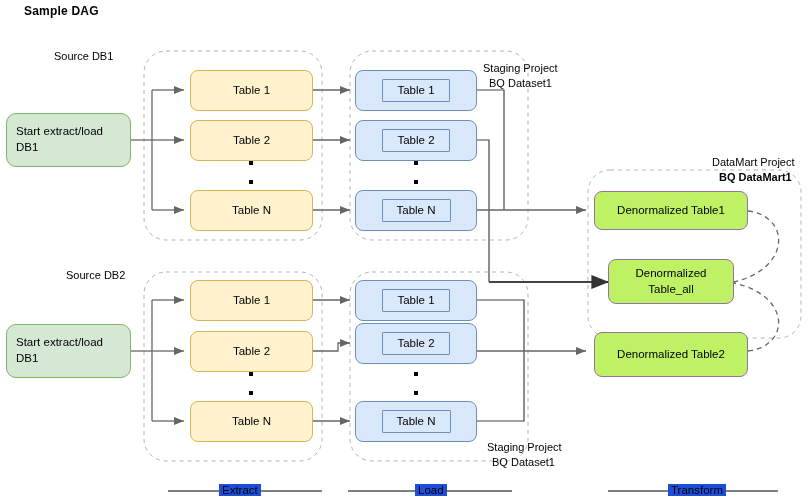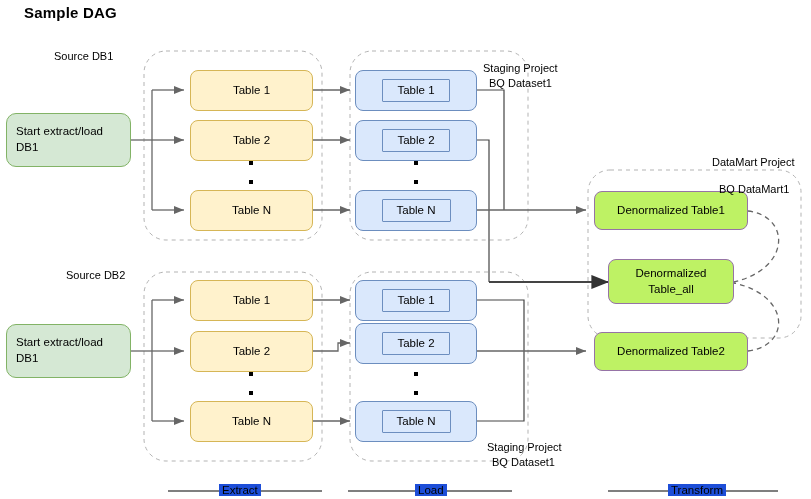--- a/index.html
+++ b/index.html
@@ -1,21 +1,21 @@
 <!DOCTYPE html>
 <html><head>
 <meta charset="utf-8">
 <style>
   html,body{margin:0;padding:0;background:#ffffff;}
   body{width:811px;height:499px;position:relative;overflow:hidden;
        font-family:"Liberation Sans","DejaVu Sans",sans-serif;color:#000;}
   #stage{position:absolute;left:0;top:0;width:811px;height:499px;}
   svg.layer{position:absolute;left:0;top:0;width:811px;height:499px;pointer-events:none;}
 
-  .title{position:absolute;left:24px;top:4px;font-size:15px;font-weight:bold;letter-spacing:.2px;}
+  .title{position:absolute;left:24px;top:4px;font-size:12px;font-weight:bold;letter-spacing:.2px;}
 
   .node{position:absolute;box-sizing:border-box;display:flex;align-items:center;
         justify-content:center;text-align:center;font-size:11.5px;line-height:1.35;
         border-radius:8px;}
   .node.green{background:#d5e8d4;border:1px solid #82b366;justify-content:flex-start;
               text-align:left;padding:16px 9px;border-radius:10px;}
   .node.yellow{background:#fff2cc;border:1px solid #d6b656;}
   .node.blue{background:#dae8fc;border:1px solid #6c8ebf;}
   .node.purple{background:#bef264;border:1px solid #9673a6;}
   .inner-rect{border:1px solid #6c8ebf;background:#dae8fc;padding:3px 14px;
@@ -167,33 +167,33 @@
   <div class="dot" style="left:414px;top:372px;"></div>
   <div class="dot" style="left:414px;top:391px;"></div>
 
   <div class="node purple" style="left:594px;top:191px;width:154px;height:39px;">
     <span>Denormalized Table1</span>
   </div>
   <div class="node purple two-line" style="left:608px;top:259px;width:126px;height:45px;">
     <span>Denormalized</span>
     <span>Table_all</span>
   </div>
-  <div class="node purple" style="left:594px;top:332px;width:154px;height:39px;">
+  <div class="node purple" style="left:594px;top:332px;width:154px;height:45px;">
     <span>Denormalized Table2</span>
   </div>
 
   <div class="caption" style="left:54px;top:49px;">Source DB1</div>
   <div class="caption" style="left:66px;top:268px;">Source DB2</div>
 
   <div class="caption" style="left:483px;top:61px;">Staging Project</div>
   <div class="caption" style="left:489px;top:76px;">BQ Dataset1</div>
 
   <div class="caption" style="left:487px;top:440px;">Staging Project</div>
   <div class="caption" style="left:492px;top:455px;">BQ Dataset1</div>
 
   <div class="caption" style="left:712px;top:155px;">DataMart Project</div>
-  <div class="caption" style="left:719px;top:182px;">BQ DataMart1</div>
+  <div class="caption" style="left:719px;top:170px;font-weight:bold;">BQ DataMart1</div>
 
   <div class="phase" style="left:219px;top:484px;">Extract</div>
   <div class="phase" style="left:415px;top:484px;">Load</div>
   <div class="phase" style="left:668px;top:484px;">Transform</div>
 
 </div>
 
 </body></html>

